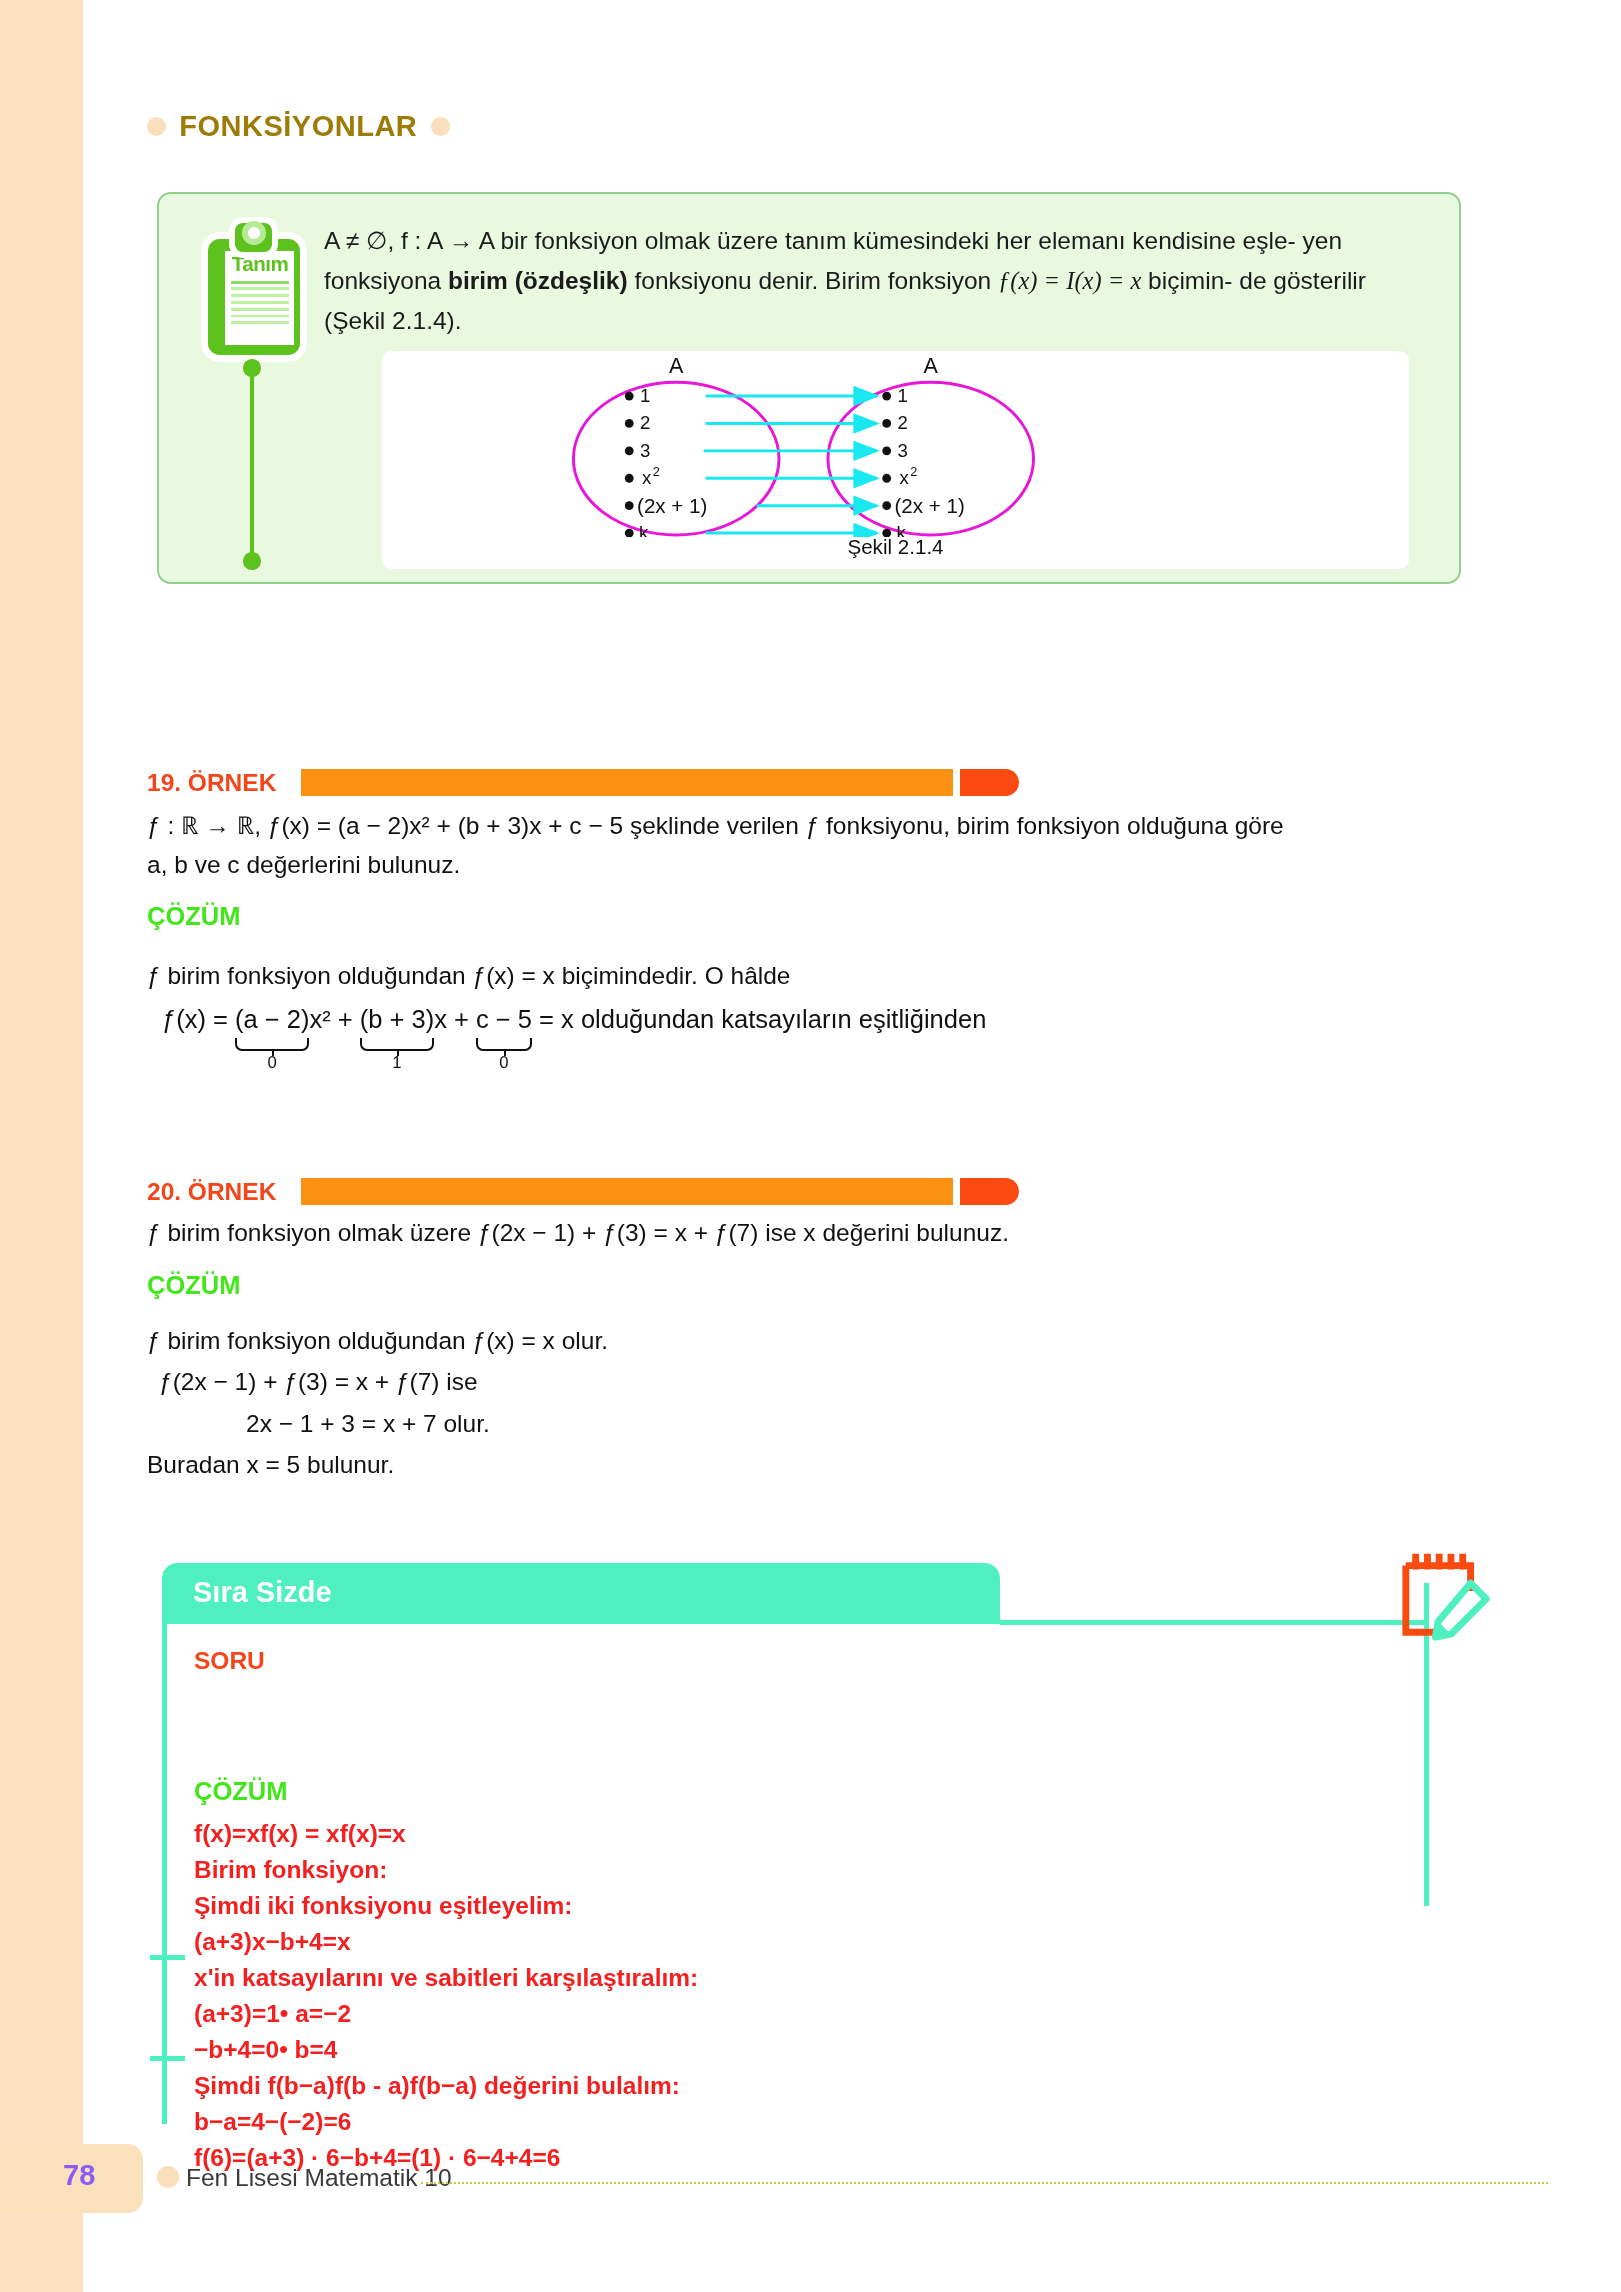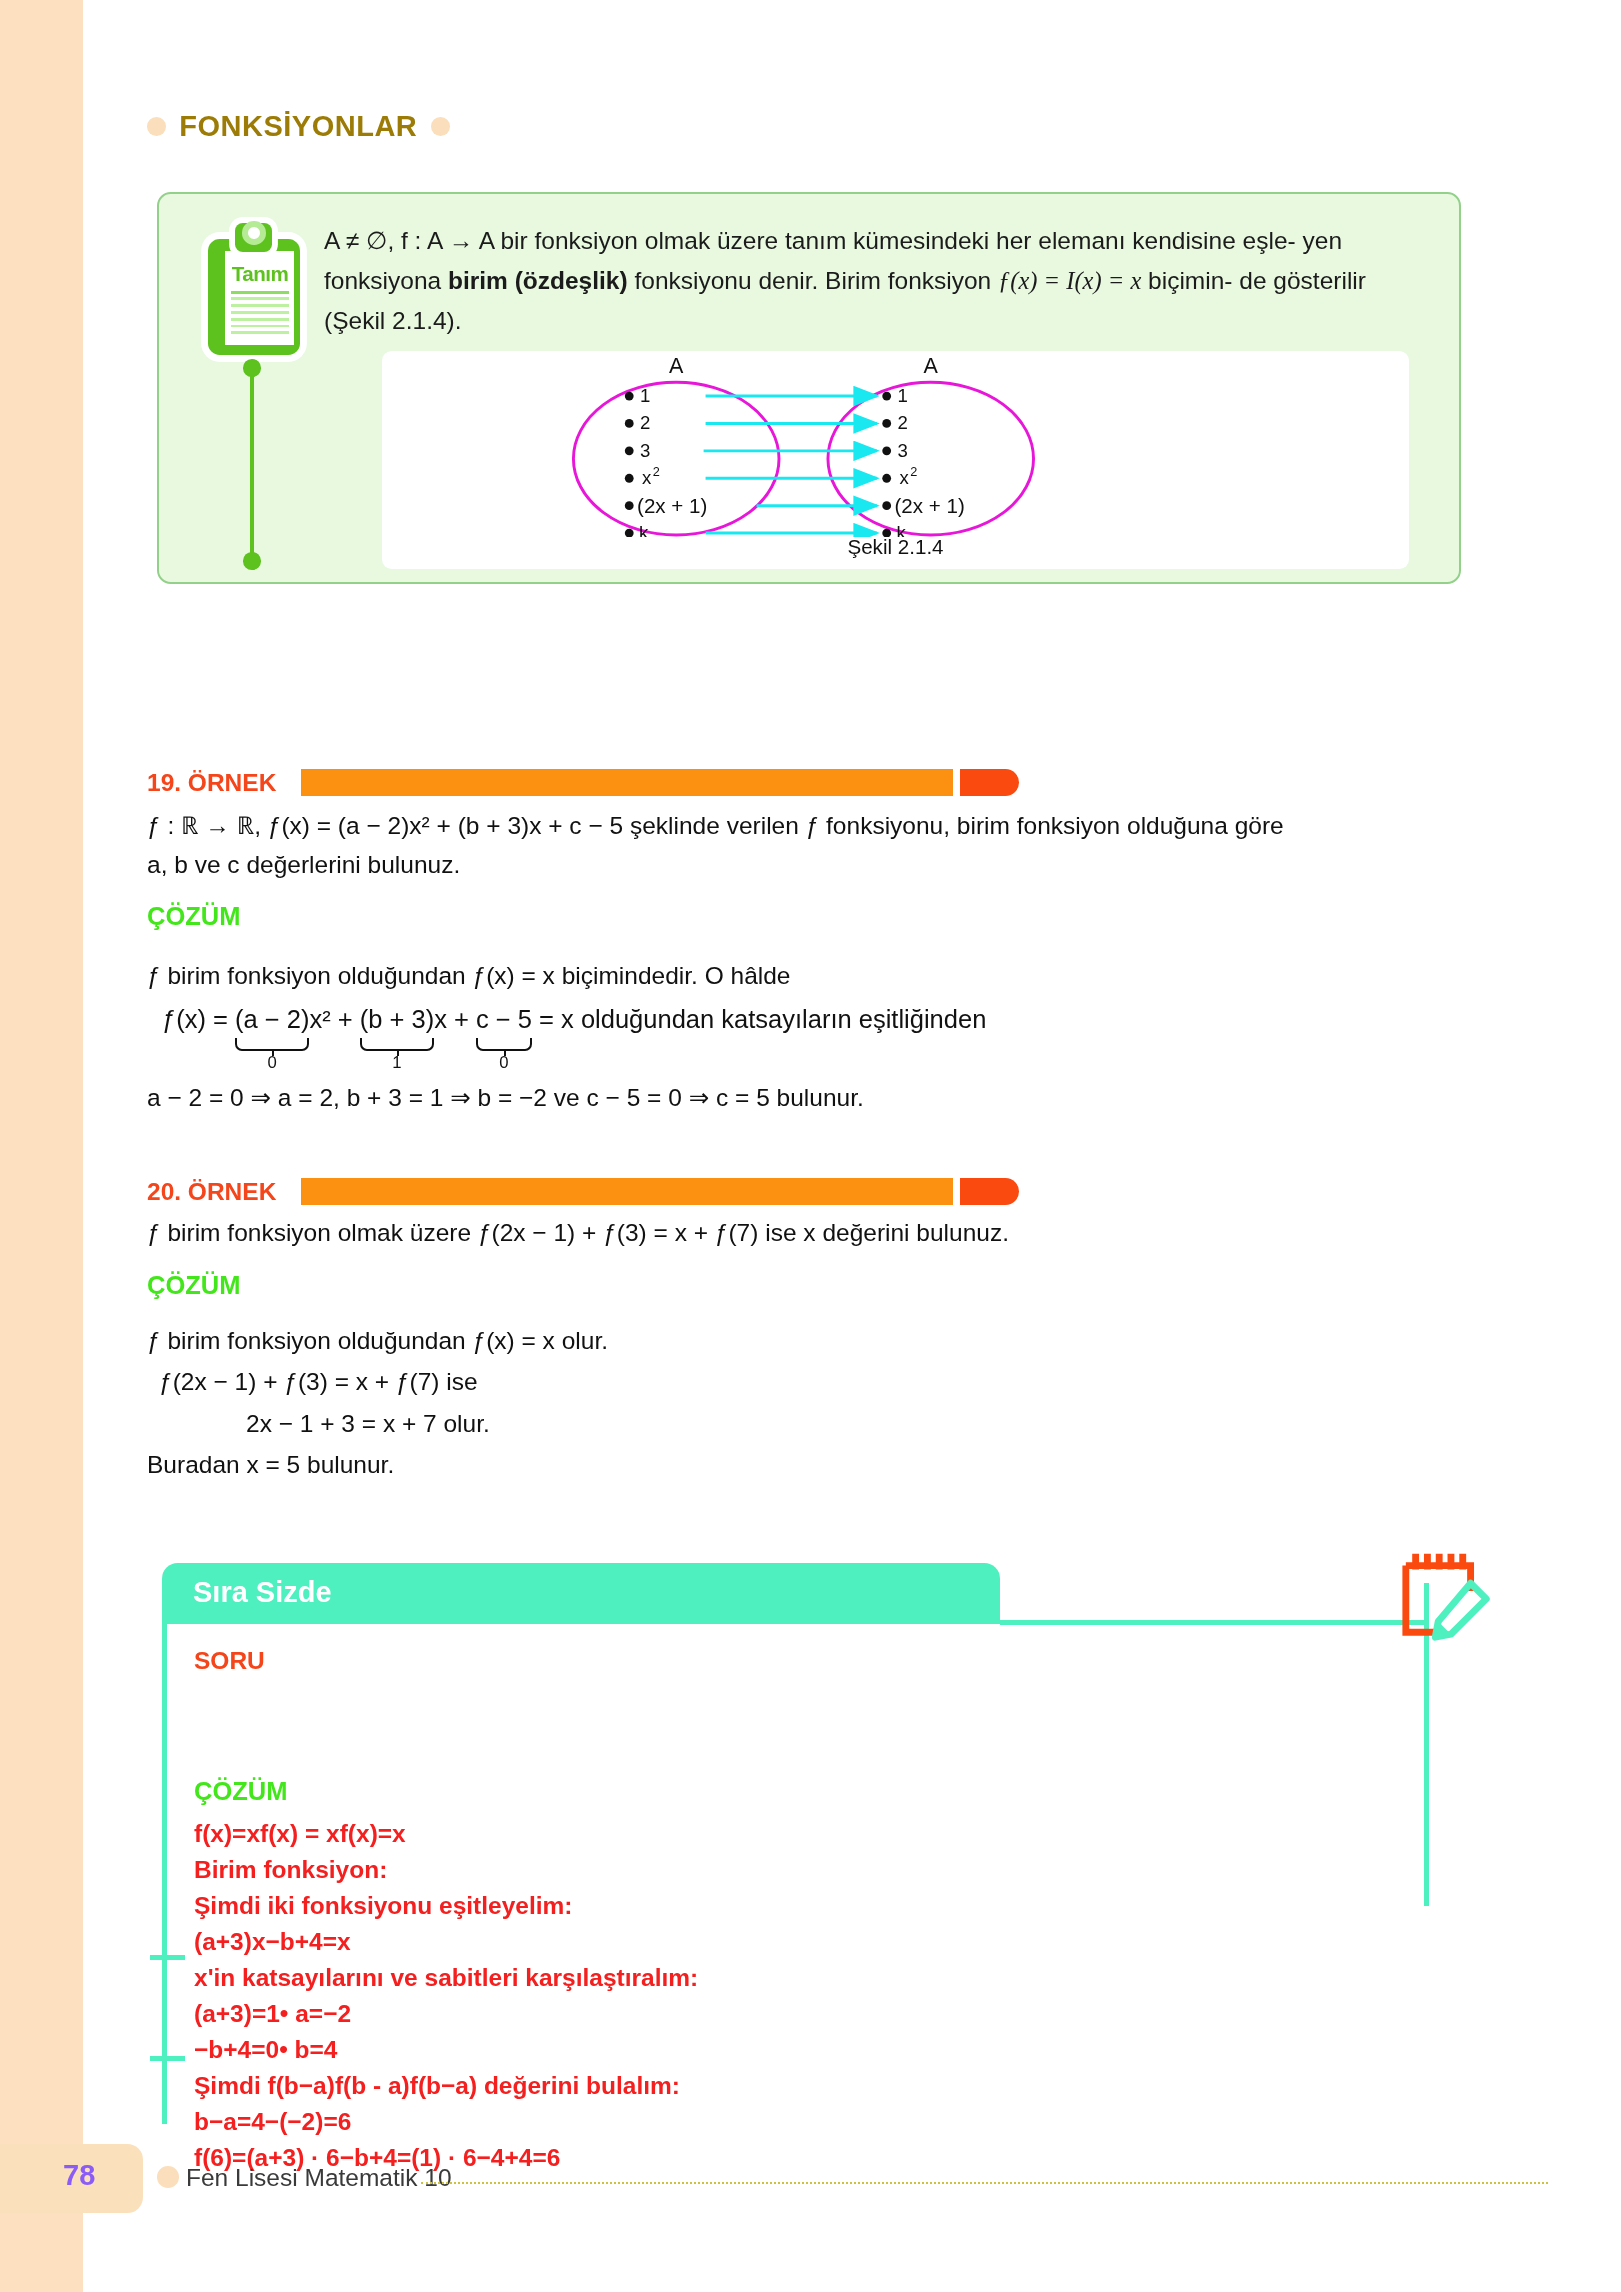--- a/index.html
+++ b/index.html
@@ -42,21 +42,21 @@
   .clip-body{
     position:absolute;left:5.9px;top:17.6px;width:92px;height:116px;
     background:#5dc11e;border-radius:11.8px;
     box-shadow:0 0 0 6.9px #ffffff;
   }
   .clip-paper{
     position:absolute;left:17.6px;top:11.8px;width:69px;height:94px;background:#fff;
   }
   .clip-paper .t{
     font-size:20.6px;font-weight:bold;color:#5dc11e;text-align:center;
-    margin-top:11px;letter-spacing:-0.5px;
+    margin-top:1px;letter-spacing:-0.5px;
   }
   .clip-lines{margin:4.9px 5.9px 0 5.9px;}
   .clip-lines i{display:block;height:2.9px;background:#bdf0a0;margin-bottom:3.9px;}
   .clip-lines i:first-child{background:#8ddc63;}
   .clip-clip{
     position:absolute;left:33px;top:2px;width:37px;height:29px;
     background:#5dc11e;border-radius:7.8px;
     box-shadow:0 0 0 5.9px #ffffff;
   }
   .clip-ring{
@@ -312,21 +312,20 @@
       </span><span>x +</span>
       <span class="under">
         <span>c − 5</span>
         <span class="bl"></span><span class="tick"></span>
         <span class="bn">0</span>
       </span>
       <span>= x  olduğundan katsayıların eşitliğinden</span>
     </span>
   </div>
 
-  <div class="body-text" style="left:147px;top:1078px;width:1274px;">a − 2 = 0 ⇒ a = 2, b + 3 = 1 ⇒ b = −2 ve c − 5 = 0 ⇒ c = 5  bulunur.</div>
 
   <div class="ex-head" style="left:147px;top:1175px;">
     <span class="num">20. ÖRNEK</span>
     <span class="ex-bar"></span>
     <span class="ex-cap"></span>
   </div>
   <div class="body-text" style="left:147px;top:1213px;width:1313px;">ƒ birim fonksiyon olmak üzere  ƒ(2x − 1) + ƒ(3) = x + ƒ(7)  ise x değerini bulunuz.</div>
   <div class="coz" style="left:147px;top:1271px;">ÇÖZÜM</div>
   <div class="body-text" style="left:147px;top:1321px;width:1078px;">ƒ birim fonksiyon olduğundan  ƒ(x) = x  olur.</div>
   <div class="body-text" style="left:159px;top:1362px;width:1078px;">ƒ(2x − 1) + ƒ(3) = x + ƒ(7) ise</div>

